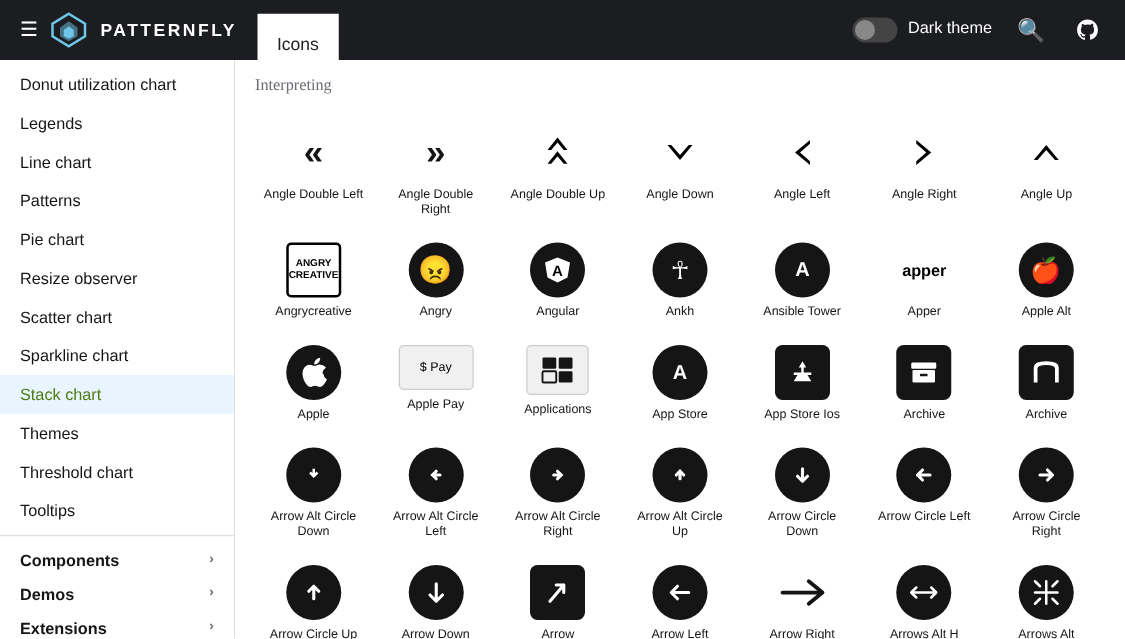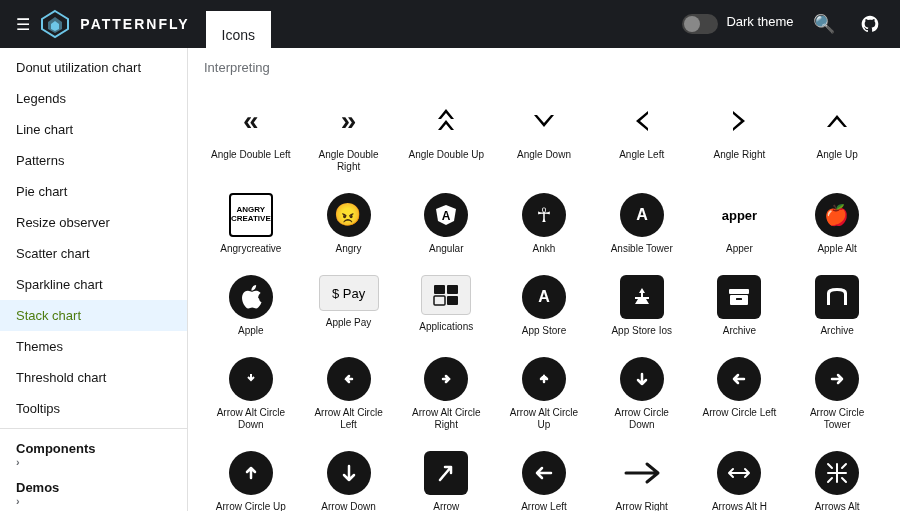--- a/index.html
+++ b/index.html
@@ -110,21 +110,20 @@
     .sidebar-item.active { background: #e8f4ff; color: #4d7c0f; font-weight: 500; }
     .sidebar-item-arrow { font-size: 11px; color: #6a6e73; }
     .sidebar-section {
       padding: 8px 16px 4px;
       font-size: 13px;
       font-weight: 600;
       color: #151515;
       cursor: pointer;
       display: flex;
       justify-content: space-between;
-      flex-direction: column;
     }
     .sidebar-divider {
       height: 1px;
       background: #e0e0e0;
       margin: 4px 0;
     }
     
     
     .content {
       flex: 1;
@@ -132,20 +131,21 @@
       padding: 12px 16px;
       background: #fff;
     }
     .content::-webkit-scrollbar { width: 6px; }
     .content::-webkit-scrollbar-thumb { background: #ccc; border-radius: 3px; }
     
     .content-subtitle {
       font-size: 13px;
       color: #6a6e73;
       margin-bottom: 16px;
+      font-family: Liberation Serif, serif;
     }
     
     
     .icons-grid {
       display: grid;
       grid-template-columns: repeat(7, 1fr);
       gap: 4px;
     }
     
     .icon-cell {
@@ -372,21 +372,21 @@
       <div class="icon-cell">
         <div class="icon-symbol">
           <svg width="22" height="24" viewBox="0 0 22 24" fill="white">
             <path d="M18.1 12.8c0-3.1 2.5-4.6 2.6-4.7-1.4-2.1-3.6-2.3-4.4-2.4-1.9-.2-3.7 1.1-4.6 1.1-.9 0-2.4-1.1-3.9-1-2 0-3.8 1.2-4.8 3-2.1 3.6-.5 8.9 1.5 11.8 1 1.4 2.2 3 3.8 2.9 1.5-.1 2.1-1 3.9-1 1.8 0 2.3 1 3.9 1 1.6 0 2.7-1.5 3.7-2.9 1.2-1.6 1.6-3.2 1.7-3.3-.1 0-2.4-1-2.4-3.5z"></path>
             <path d="M14.9 4c.8-1 1.4-2.5 1.2-3.9-1.2.1-2.7.8-3.5 1.8-.8.9-1.4 2.3-1.2 3.7 1.3.1 2.7-.7 3.5-1.6z"></path>
           </svg>
         </div>
         <span class="icon-label">Apple</span>
       </div>
       <div class="icon-cell">
-        <div class="icon-symbol no-circle" style="background:#f0f0f0;color:#000;font-size:13px;border-radius:4px;border:1px solid #ccc;width:60px;height:36px;display:flex;align-items:center;justify-content:center;font-weight:500;">
+        <div class="icon-symbol no-circle" style="background:#f0f0f0;color:#000;font-size:10px;border-radius:4px;border:1px solid #ccc;width:60px;height:36px;display:flex;align-items:center;justify-content:center;font-weight:500;">
           <span>$ Pay</span>
         </div>
         <span class="icon-label">Apple Pay</span>
       </div>
       <div class="icon-cell">
         <div class="icon-symbol no-circle" style="background:#f0f0f0;border:1px solid #ccc;border-radius:4px;width:50px;height:40px;display:flex;align-items:center;justify-content:center;">
           <svg width="28" height="24" viewBox="0 0 28 24" fill="#151515">
             <rect x="2" y="2" width="11" height="9" rx="1"></rect>
             <rect x="15" y="2" width="11" height="9" rx="1"></rect>
             <rect x="2" y="13" width="11" height="9" rx="1" fill="none" stroke="#151515" stroke-width="1.5"></rect>
@@ -480,21 +480,21 @@
           </svg>
         </div>
         <span class="icon-label">Arrow Circle Left</span>
       </div>
       <div class="icon-cell">
         <div class="icon-symbol">
           <svg width="24" height="24" viewBox="0 0 24 24" fill="none">
             <path d="M7 12h10M13 8l4 4-4 4" stroke="white" stroke-width="2.5" stroke-linecap="round" stroke-linejoin="round"></path>
           </svg>
         </div>
-        <span class="icon-label">Arrow Circle Tower</span>
+        <span class="icon-label">Arrow Circle Right</span>
       </div>
 
       <div class="icon-cell">
         <div class="icon-symbol">
           <svg width="24" height="24" viewBox="0 0 24 24" fill="none">
             <path d="M12 17V7M8 11l4-4 4 4" stroke="white" stroke-width="2.5" stroke-linecap="round" stroke-linejoin="round"></path>
           </svg>
         </div>
         <span class="icon-label">Arrow Circle Up</span>
       </div>

